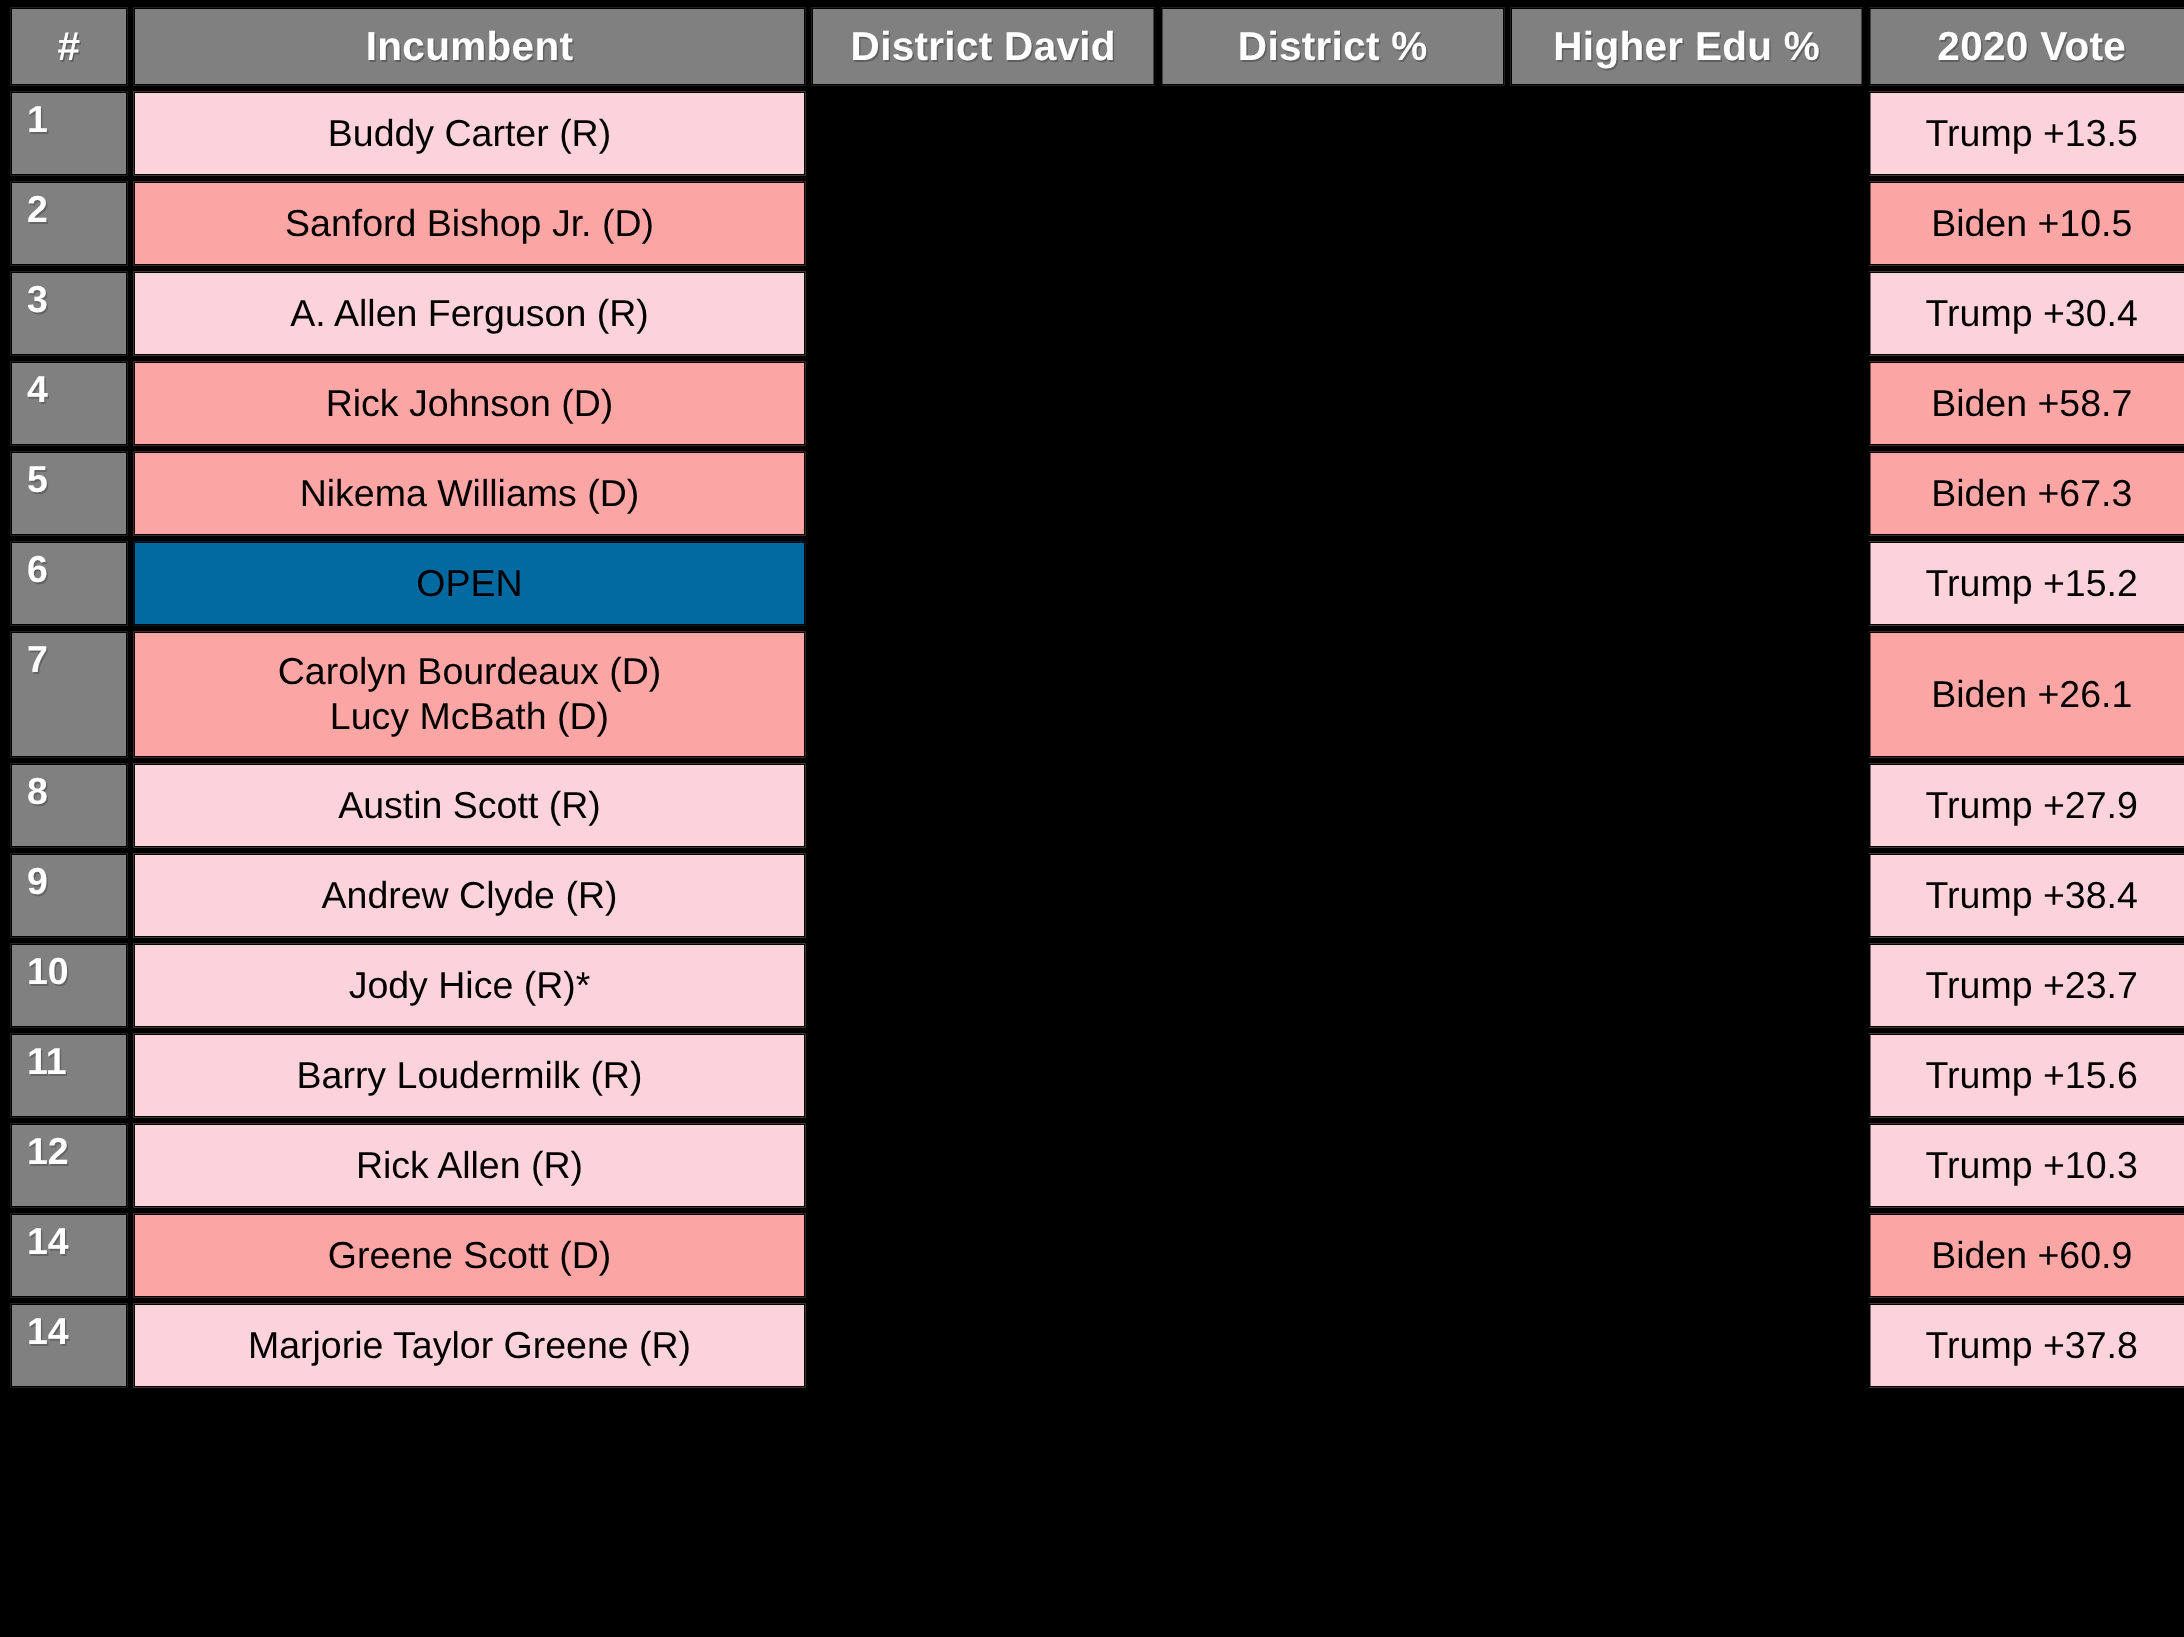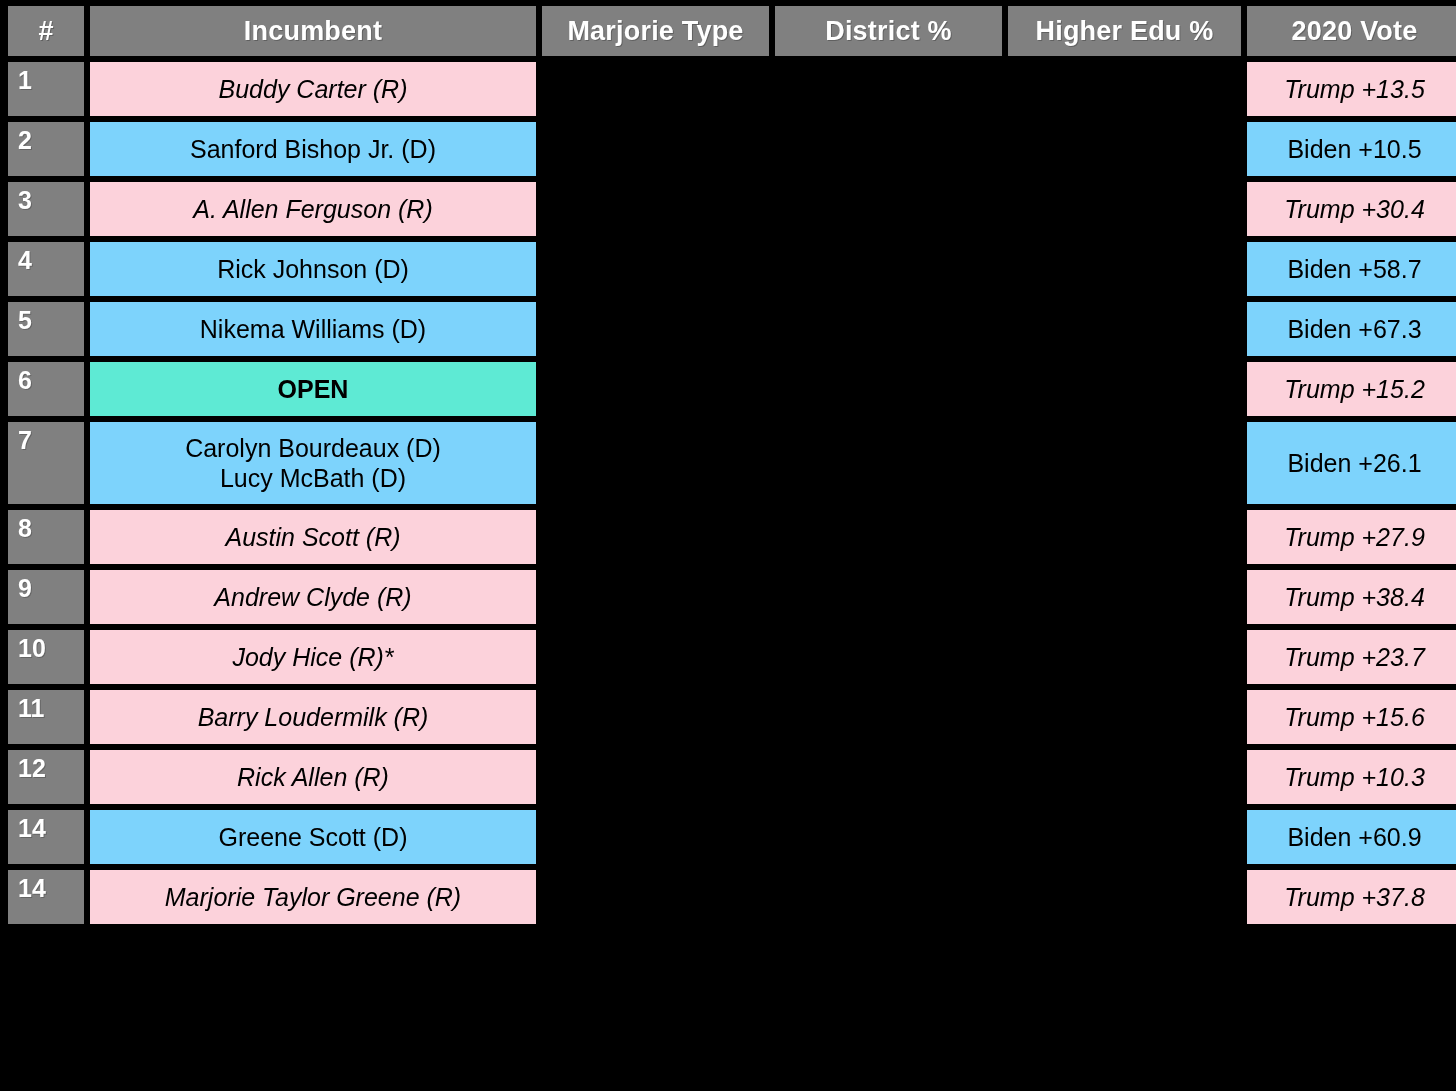--- a/index.html
+++ b/index.html
@@ -83,23 +83,23 @@
   }
 
   
   td.blank {
     background: #000000;
     border: 1px solid #000000;
     padding: 0;
   }
 
   
-  .fill-rep  { background: #fcd2db; font-style: italic; }
-  .fill-dem  { background: #7dd3fc; }
-  .fill-open { background: #5eead4; font-weight: bold; }
+  .fill-rep  { background: #fcd2db; }
+  .fill-dem  { background: #fca5a5; }
+  .fill-open { background: #0369a1; font-weight: normal; }
 
   .row-h-1 { height: 56px; }
   .row-h-2 { height: 84px; }
 </style>
 </head>
 <body>
 
 <div id="table-wrap">
   <table class="districts">
     <colgroup>
@@ -107,21 +107,21 @@
       <col class="c-inc">
       <col class="c-type">
       <col class="c-nonwhite">
       <col class="c-edu">
       <col class="c-vote">
     </colgroup>
     <thead>
       <tr>
         <th>#</th>
         <th>Incumbent</th>
-        <th>Marjorie Type</th>
+        <th>District David</th>
         <th>District %</th>
         <th>Higher Edu %</th>
         <th>2020 Vote</th>
       </tr>
     </thead>
     <tbody id="table-body">
         <tr class="row-h-1">
           <td class="num">1</td>
           <td class="name fill-rep">Buddy Carter (R)</td>
           <td class="blank"></td>

